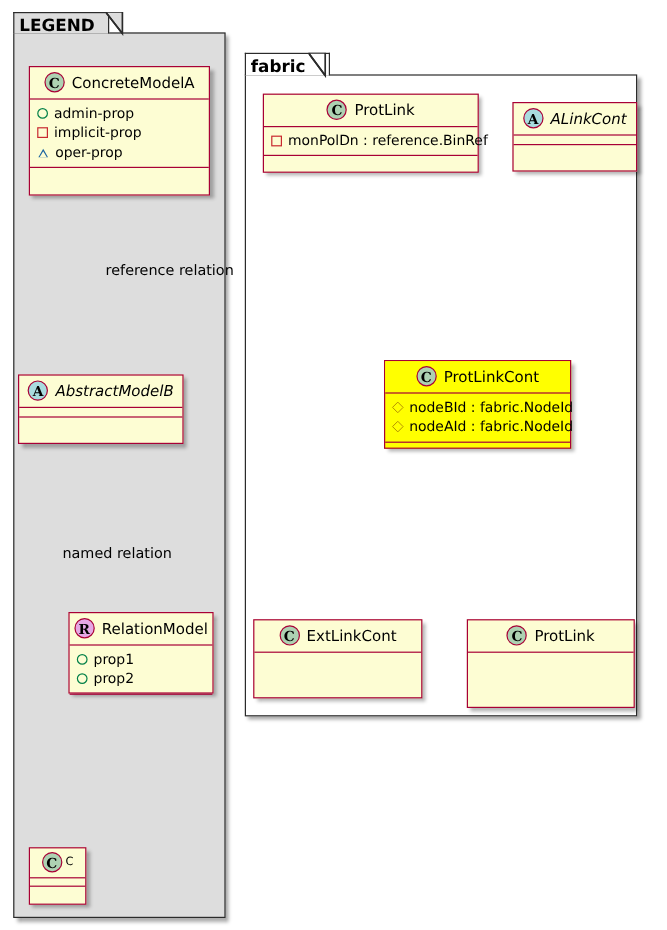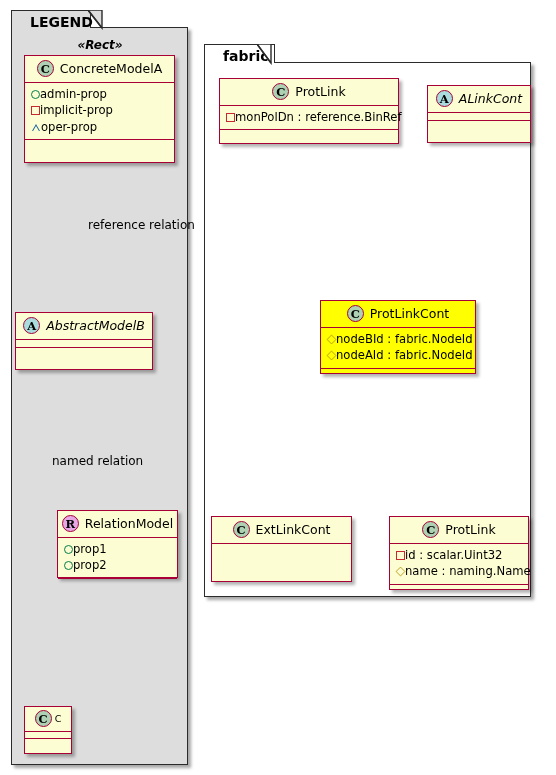--- a/index.html
+++ b/index.html
@@ -29,21 +29,21 @@
   }
   .pkg-tab {
     position: absolute;
     box-sizing: border-box;
     border: 1.4px solid #2b2b2b;
     border-bottom: none;
     font-size: 14px;
     font-weight: bold;
     color: #000;
     line-height: 1;
-    padding: 4px 6px 3px 18px;
+    padding: 4px 6px 3px 4px;
     white-space: nowrap;
   }
   #legend-frame { background: #dddddd; }
   #legend-tab   { background: #dddddd; }
   #fabric-frame { background: #ffffff; }
   #fabric-tab   { background: #ffffff; }
 
   
   .cls {
     position: absolute;
@@ -73,20 +73,21 @@
     border-bottom: 1.4px solid #a80036;
     line-height: 1.42;
   }
   .cls .attrs.empty { padding: 0; height: 7px; }
   .cls .ops {
     height: 7px;
   }
   .cls .attr {
     display: flex;
     align-items: center;
+    gap: 5px;
     white-space: nowrap;
     font-size: 11.6px;
   }
 
   
   .stereo {
     position: absolute;
     font-size: 12px;
     font-style: italic;
     font-weight: bold;
@@ -216,21 +217,20 @@
 
   <div class="pkg" id="legend-frame" style="left:11px; top:27px; width:177px; height:738px;"></div>
   <div class="pkg-tab" id="legend-tab" style="left:11px; top:10px; width:80px; height:18px;">
     <span>LEGEND</span>
   </div>
   <svg width="20" height="20" style="position:absolute;left:88px;top:10px;">
     <path d="M0,0 L14,18 L14,0 Z" fill="#dddddd" stroke="#2b2b2b" stroke-width="1.4"></path>
     <path d="M0,0 L14,18" stroke="#2b2b2b" stroke-width="1.4" fill="none"></path>
   </svg>
 
-  <div class="stereo" style="left:20px; top:38px; width:160px;">«Rect»</div>
 
   <div class="cls" style="left:24px; top:55px; width:151px; height:108px;">
     <div class="hdr">
       <span class="badge badge-C">C</span>
       <span class="cname">ConcreteModelA</span>
     </div>
     <div class="attrs">
       <div class="attr">
         <span class="m m-circle"></span>
         <span>admin-prop</span>
@@ -343,26 +343,16 @@
       <span class="cname">ExtLinkCont</span>
     </div>
     <div class="ops"></div>
   </div>
 
   <div class="cls" style="left:389px; top:516px; width:140px; height:74px;">
     <div class="hdr">
       <span class="badge badge-C">C</span>
       <span class="cname">ProtLink</span>
     </div>
-    <div class="attrs">
-      <div class="attr">
-        <span class="m m-square"></span>
-        <span>id : scalar.Uint32</span>
-      </div>
-      <div class="attr">
-        <span class="m m-diamond"></span>
-        <span>name : naming.Name</span>
-      </div>
-    </div>
     <div class="ops"></div>
   </div>
 
 </div>
 
 </body></html>

